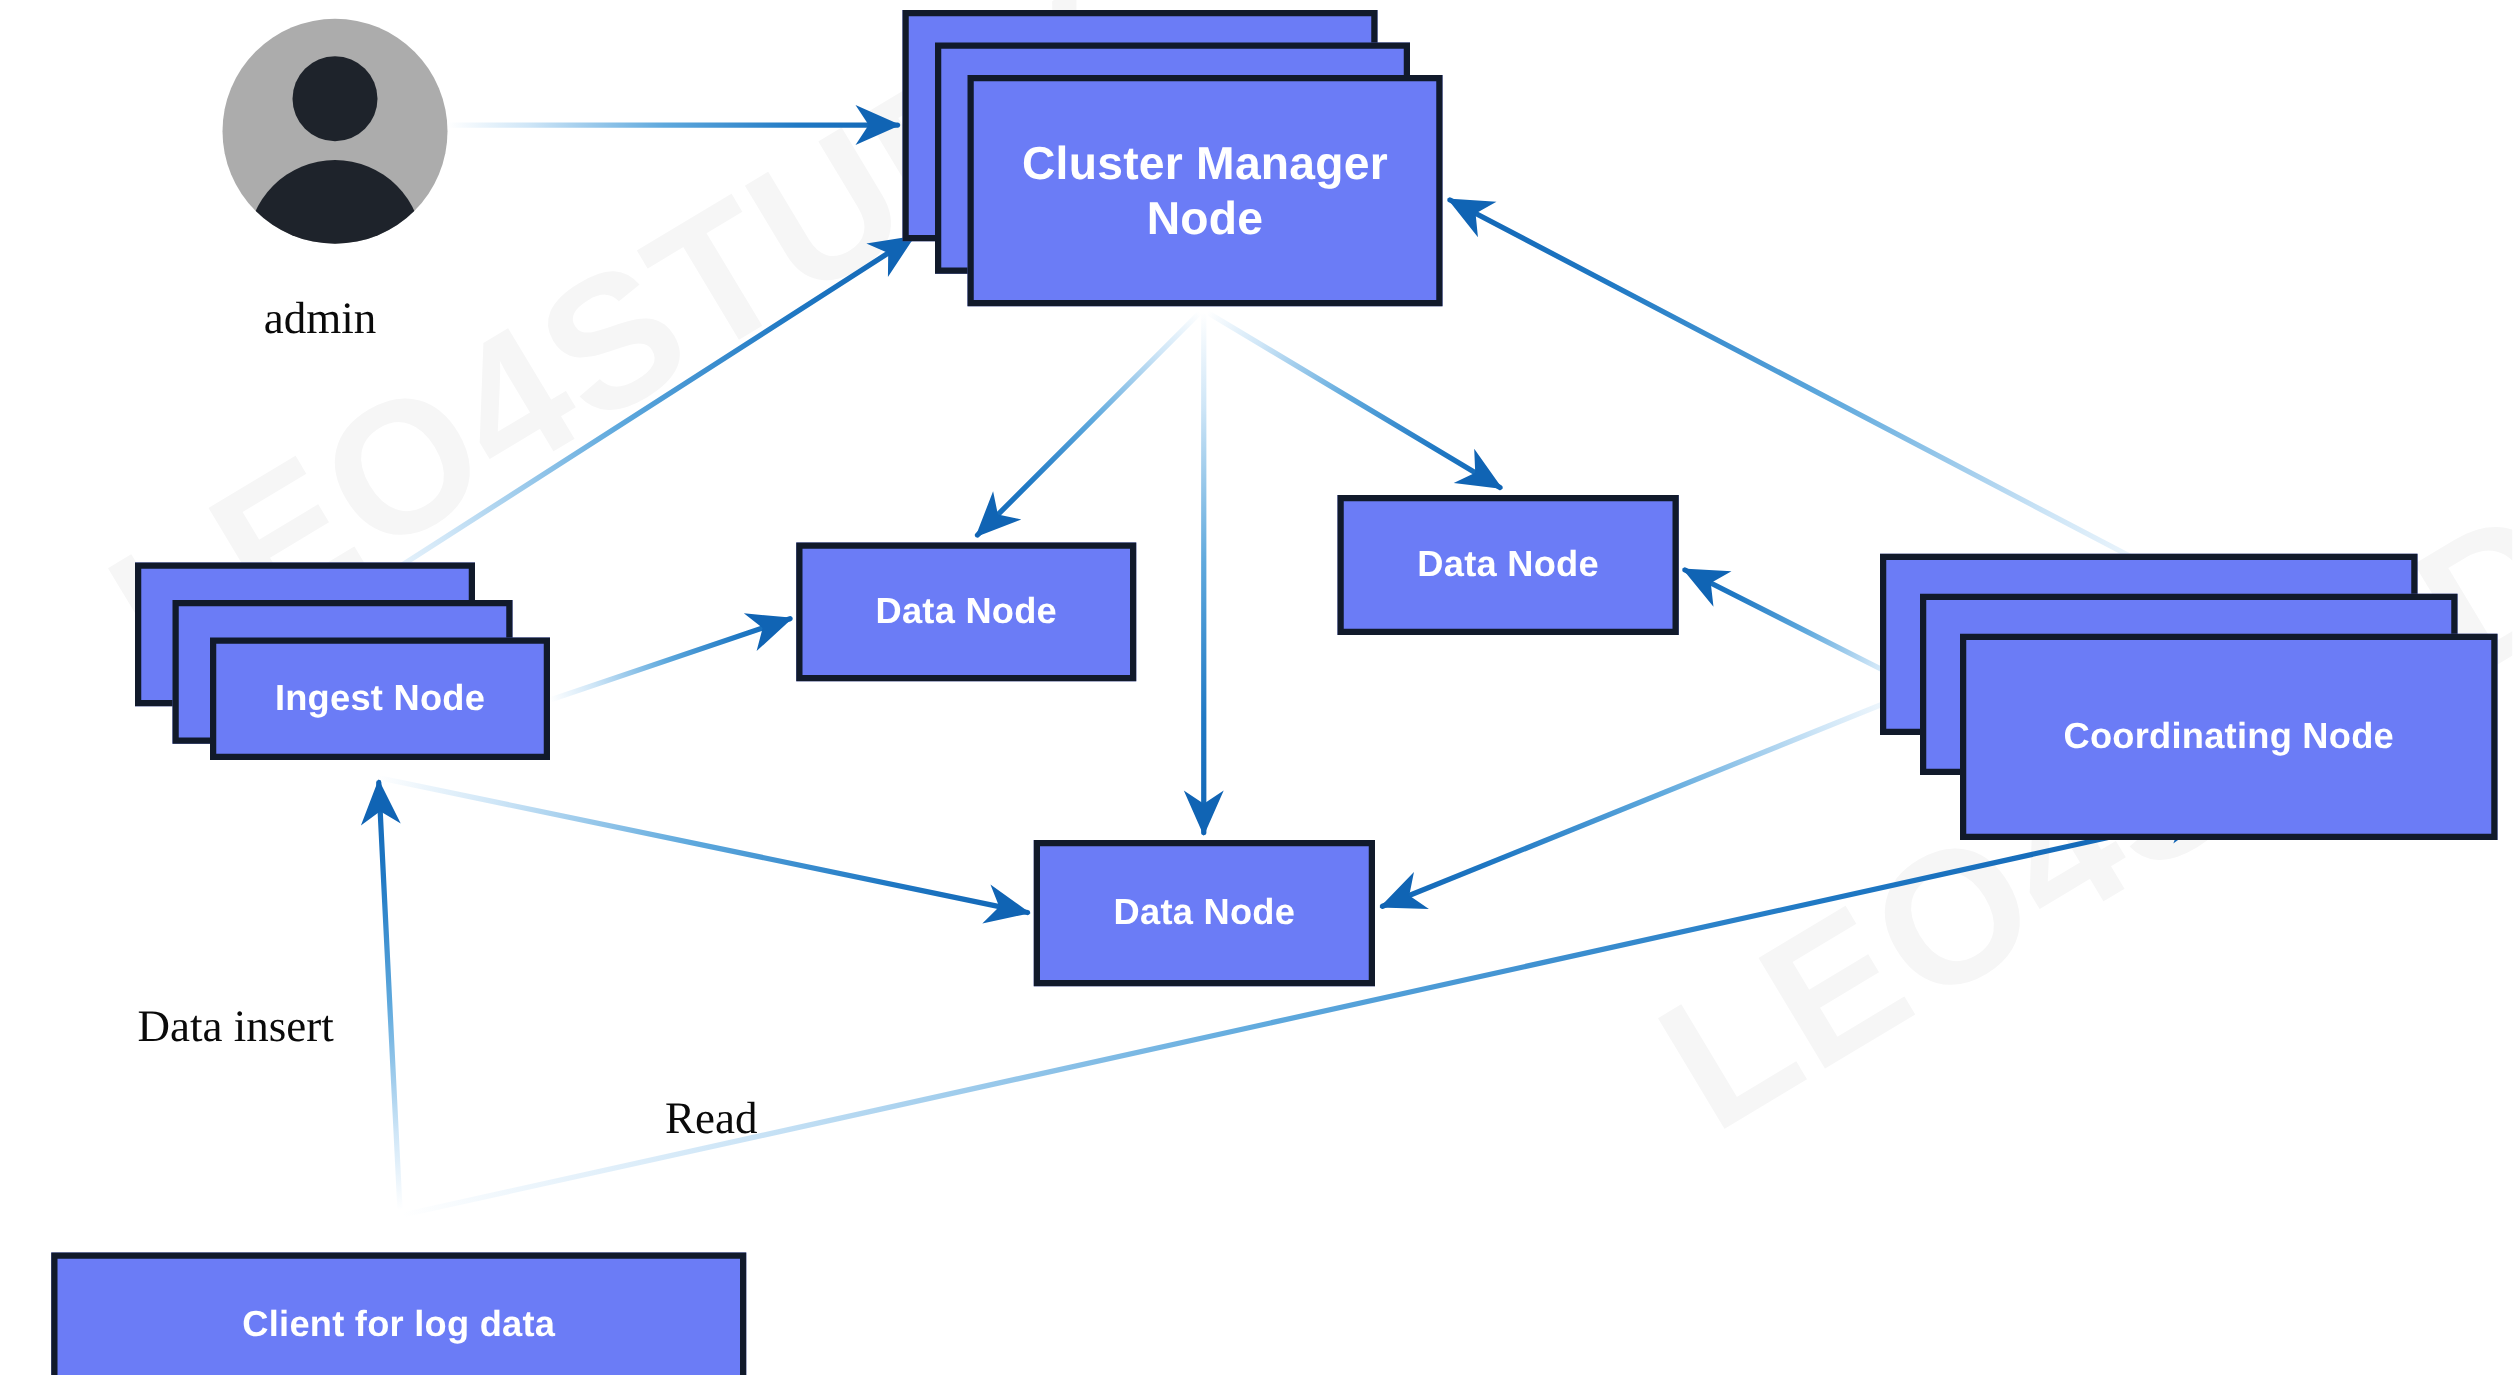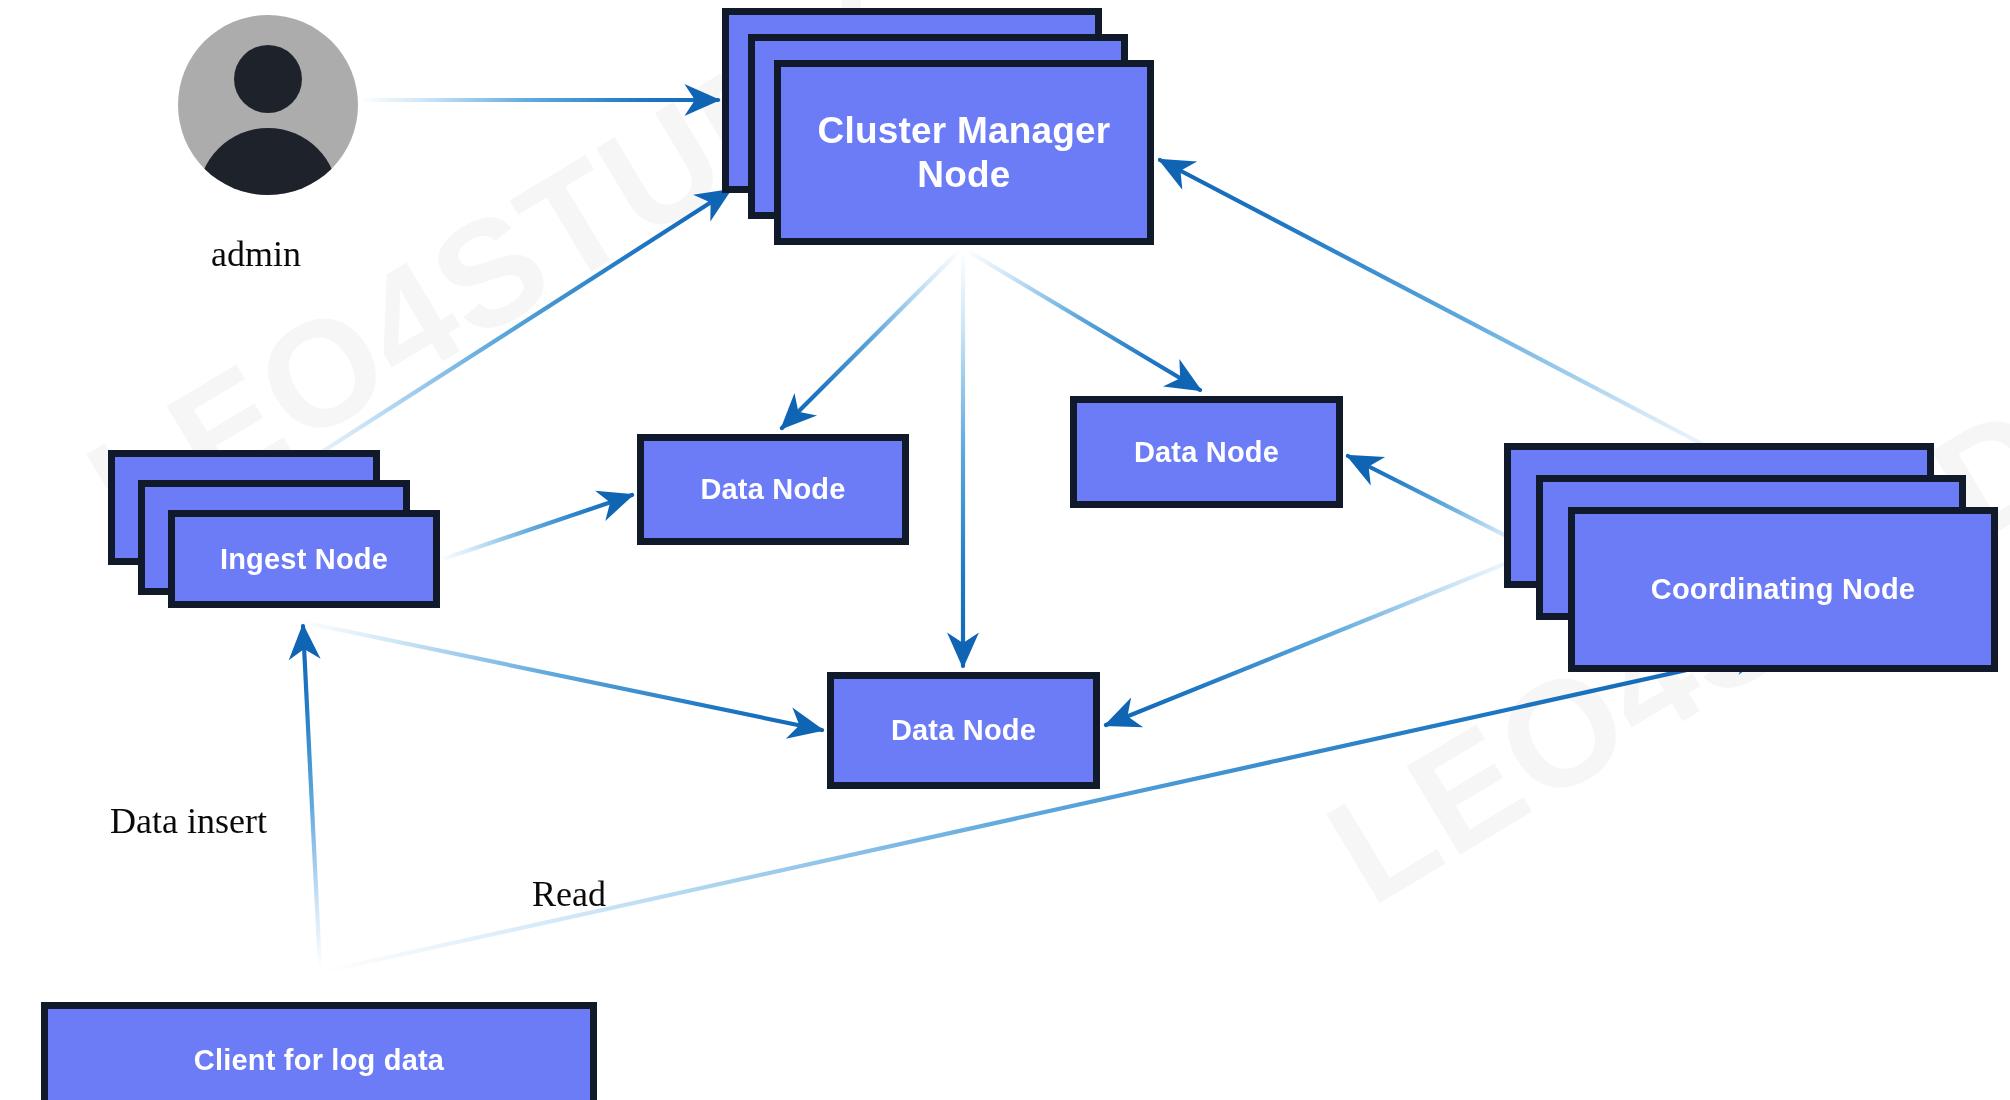--- a/index.html
+++ b/index.html
@@ -35,21 +35,21 @@
     white-space: nowrap;
     transform-origin: left top;
     user-select: none;
   }
   .node-stack {
     position: absolute;
   }
   .layer {
     position: absolute;
     background: #6b7cf6;
-    border: 7px solid #0f172a;
+    border: 5px solid #0f172a;
     box-sizing: border-box;
   }
   .layer.top {
     display: flex;
     align-items: center;
     justify-content: center;
   }
   .node-label {
     color: #ffffff;
     font-family: "Liberation Sans", sans-serif;

